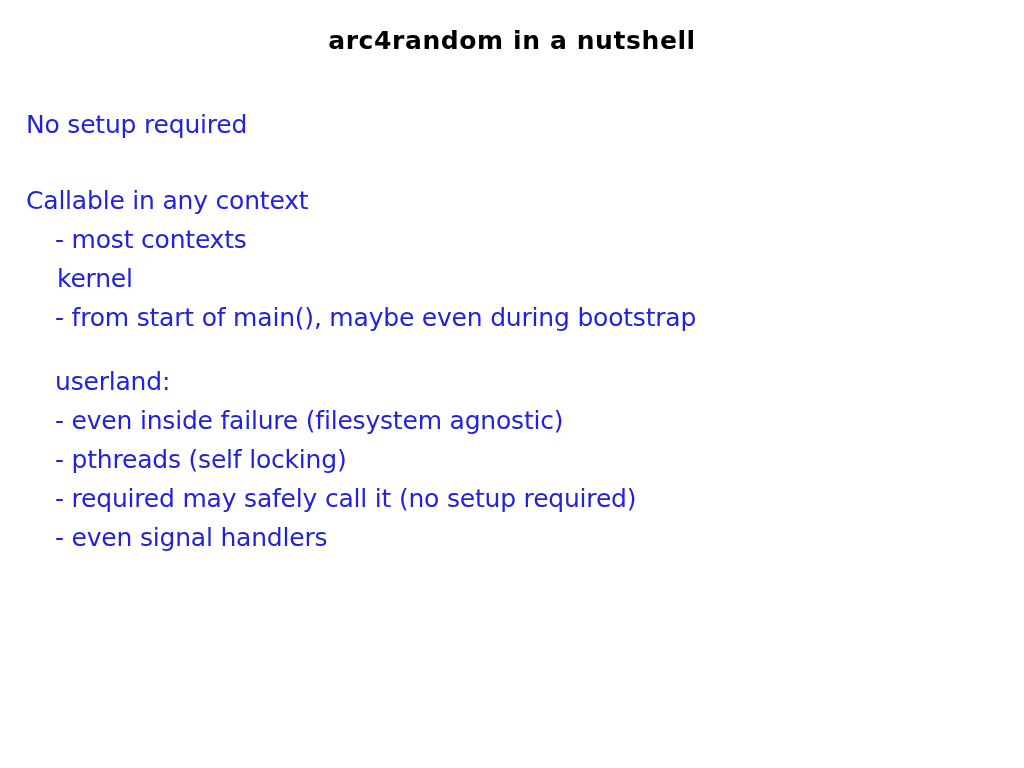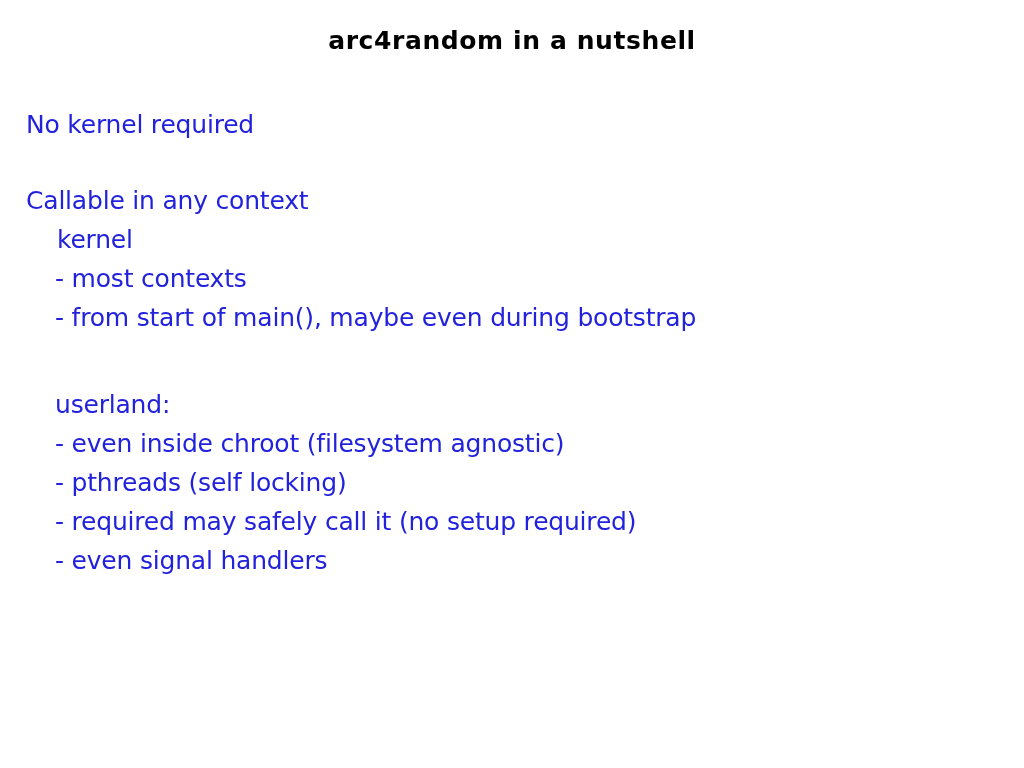--- a/index.html
+++ b/index.html
@@ -54,50 +54,50 @@
     white-space: nowrap;
     letter-spacing: -0.2px;
   }
 
   
   .gap-lg { height: 50px; }
   .gap-md { height: 38px; }
 
   .lvl-0 { margin-left: 0px; }
   .lvl-1 { margin-left: 31px; }
-  .lvl-2 { margin-left: 29px; margin-top: 23px; }
+  .lvl-2 { margin-left: 29px; }
   .row-step  { margin-top: 13px; }
 </style>
 </head>
 <body>
 
 <div class="slide">
 
   <div class="slide-title">arc4random in a nutshell</div>
 
   <div class="body-block">
 
     <div>
-      <div class="line lvl-0">No kernel required</div>
+      <div class="line lvl-0">No setup required</div>
     </div>
 
     <div class="gap-lg"></div>
 
     <div>
       <div class="line lvl-0">Callable in any context</div>
+      <div class="line lvl-2 row-step">- most contexts</div>
       <div class="line lvl-1 row-step">kernel</div>
-      <div class="line lvl-2 row-step">- most contexts</div>
       <div class="line lvl-2 row-step">- from start of main(), maybe even during bootstrap</div>
     </div>
 
     <div class="gap-md"></div>
 
     <div>
       <div class="line lvl-2">userland:</div>
-      <div class="line lvl-2 row-step">- even inside chroot (filesystem agnostic)</div>
+      <div class="line lvl-2 row-step">- even inside failure (filesystem agnostic)</div>
       <div class="line lvl-2 row-step">- pthreads (self locking)</div>
       <div class="line lvl-2 row-step">- required may safely call it (no setup required)</div>
       <div class="line lvl-2 row-step">- even signal handlers</div>
     </div>
 
     <div class="gap-lg"></div>
 
 
     <div class="gap-lg"></div>
 

